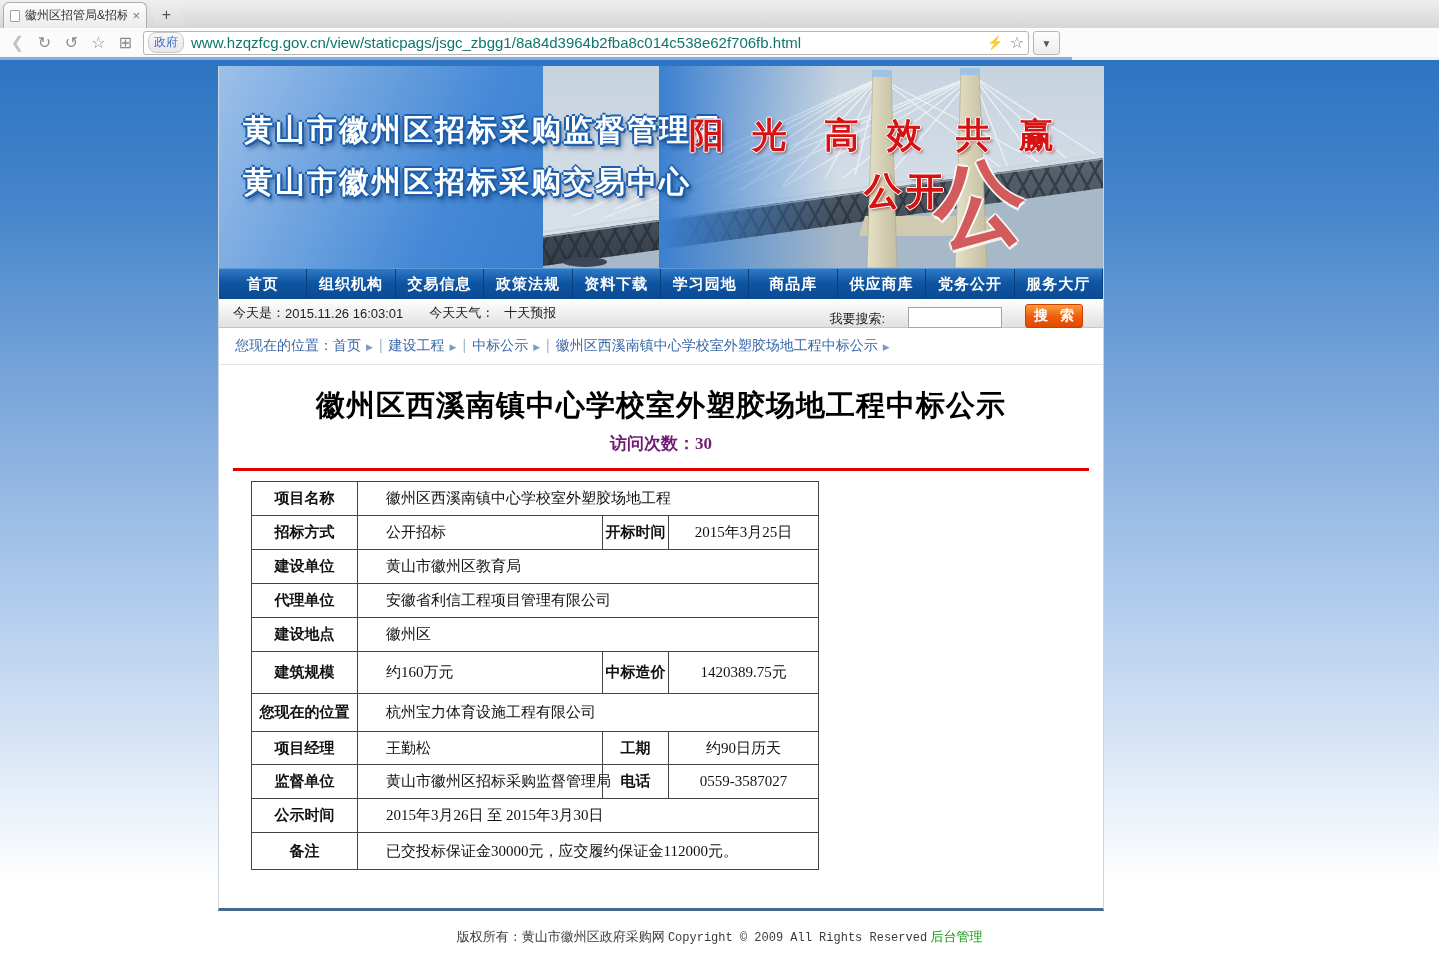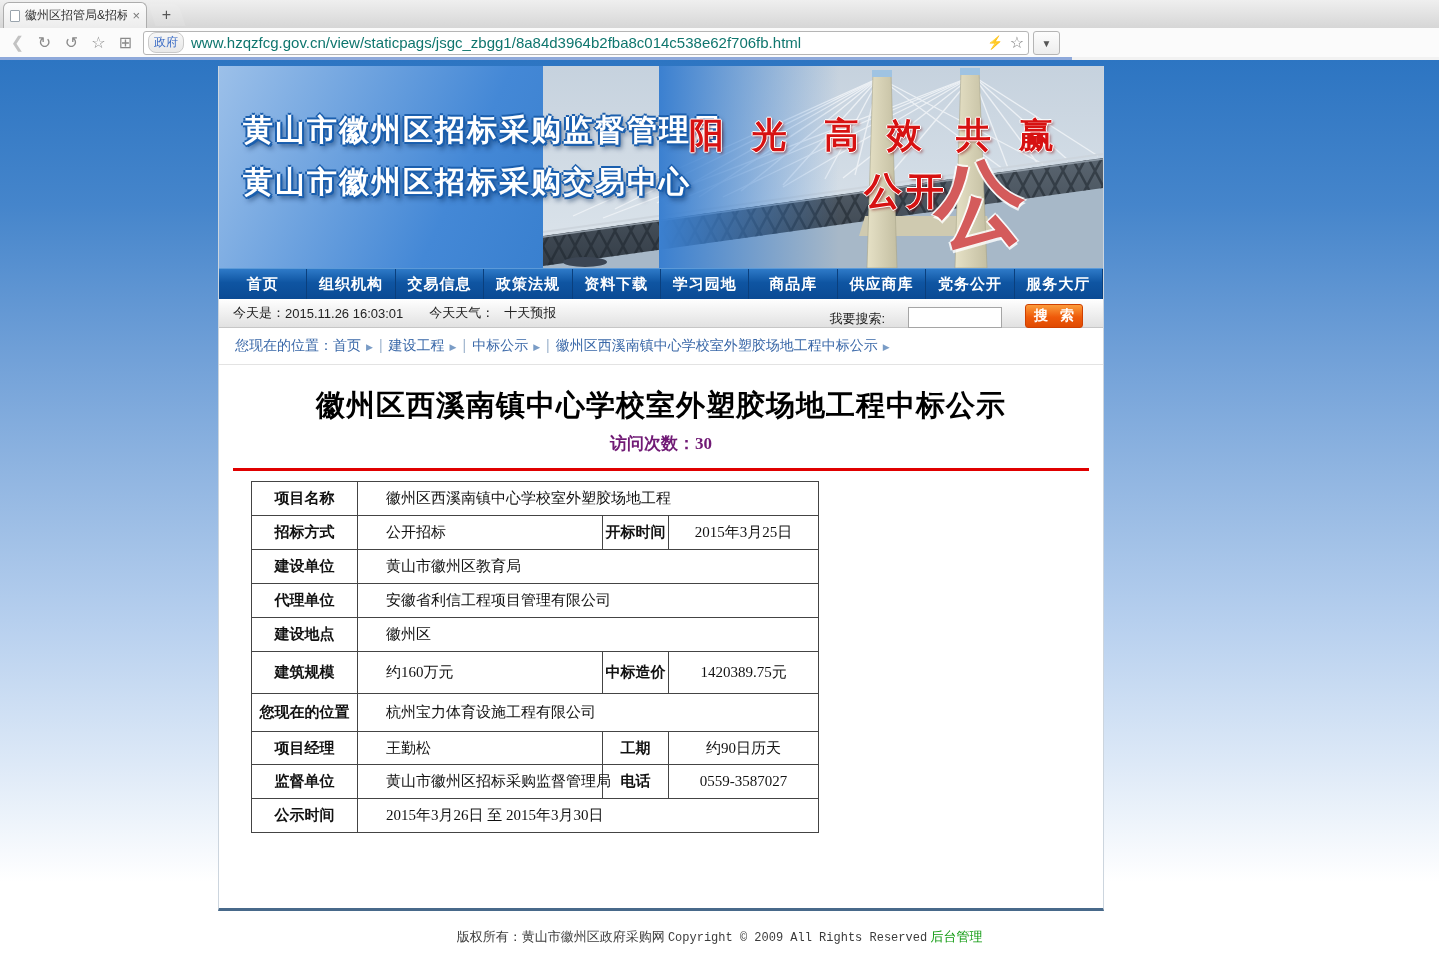--- a/index.html
+++ b/index.html
@@ -296,20 +296,24 @@
           <tr class="h34">
             <td class="lbl">监督单位</td>
             <td class="val">黄山市徽州区招标采购监督管理局</td>
             <td class="lbl">电话</td>
             <td class="val2">0559-3587027</td>
           </tr>
           <tr class="h34">
             <td class="lbl">公示时间</td>
             <td class="val" colspan="3">2015年3月26日 至 2015年3月30日</td>
           </tr>
+          <tr class="h37">
+            <td class="lbl">备注</td>
+            <td class="val" colspan="3">已交投标保证金30000元，应交履约保证金112000元。</td>
+          </tr>
         </tbody>
     </table>
   </div>
 
   <div class="footer">
     <span>版权所有：黄山市徽州区政府采购网</span>
     <span class="en">Copyright © 2009 All Rights Reserved</span>
     <a class="admin">后台管理</a>
   </div>
 </div>

